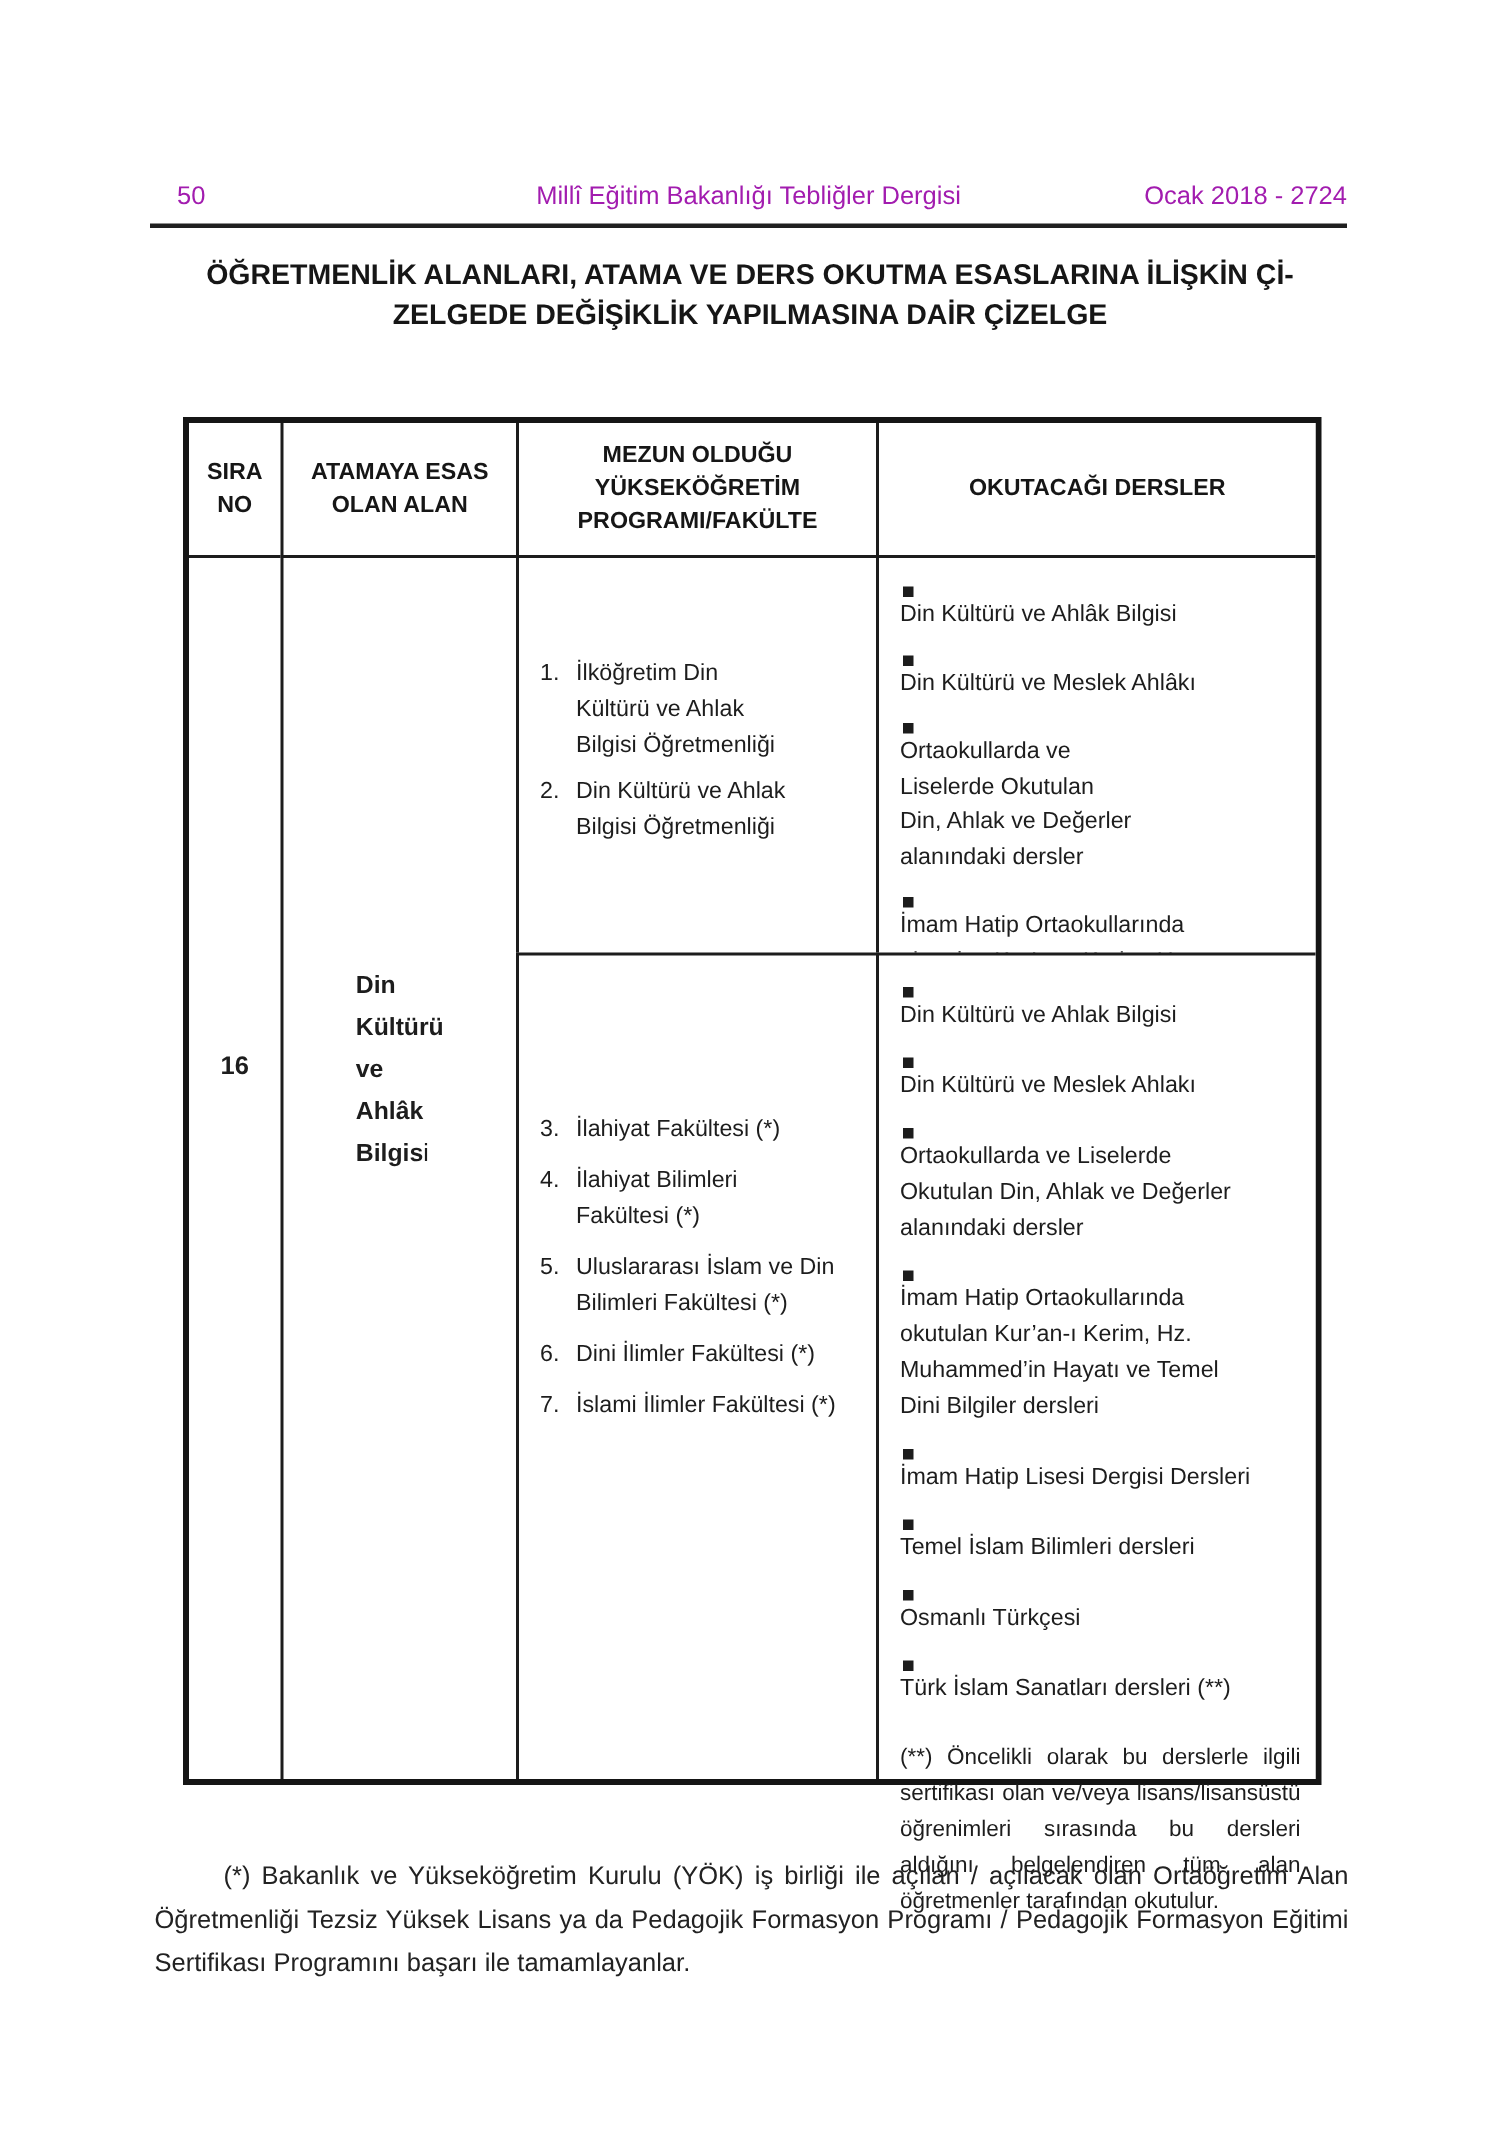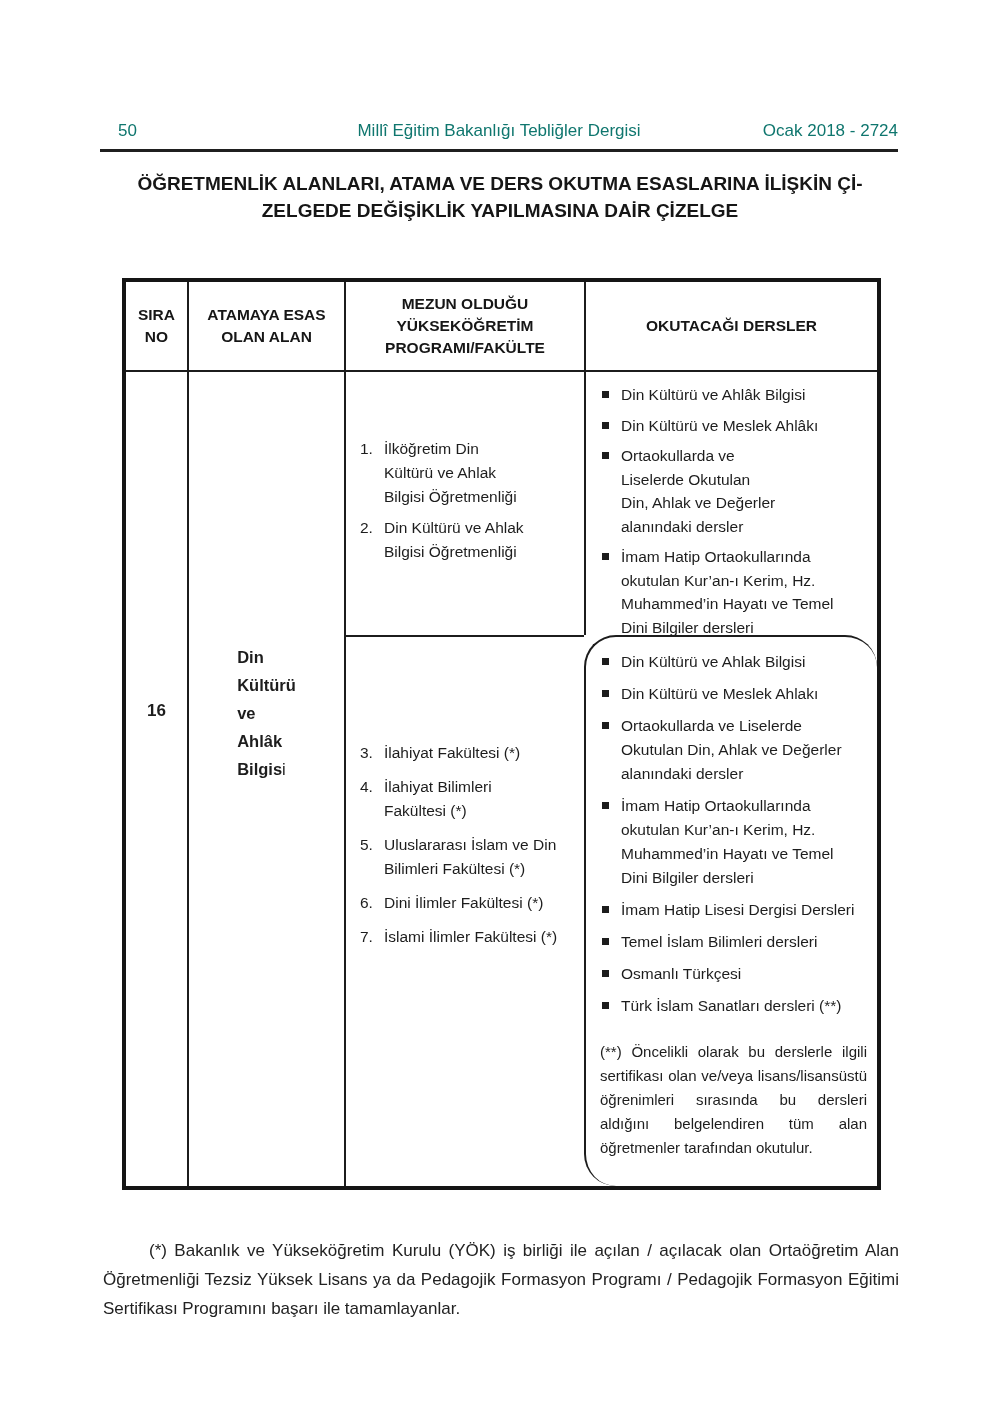--- a/index.html
+++ b/index.html
@@ -11,21 +11,21 @@
     font-family:"Liberation Sans", sans-serif;
     color:#1d1d1d;
     overflow:hidden;
   }
   
   .running-head{
     position:absolute;left:100px;top:112px;width:798px;height:40px;
     display:flex;align-items:flex-end;justify-content:space-between;
     border-bottom:3px solid #1f1f1f;
     padding-bottom:8px;box-sizing:border-box;
-    font-size:17px;color:#0f766e;
+    font-size:17px;color:#a21caf;
   }
   .running-head .center{position:absolute;left:0;right:0;text-align:center;}
   .running-head .left{position:relative;z-index:1;padding-left:18px;}
   .running-head .right{position:relative;z-index:1;}
   
   .doc-title{
     position:absolute;left:100px;top:170px;width:800px;
     text-align:center;font-weight:bold;font-size:19px;line-height:27px;
     white-space:pre-line;color:#161616;
   }
@@ -46,30 +46,30 @@
     white-space:pre-line;color:#161616;
   }
   .cell-sira{grid-column:1;grid-row:2/4;display:flex;align-items:center;justify-content:center;}
   .cell-sira .v{font-weight:bold;font-size:17px;margin-bottom:136px;}
   .cell-alan{grid-column:2;grid-row:2/4;display:flex;align-items:center;justify-content:center;text-align:left;}
   .cell-alan .v{font-weight:bold;font-size:16.5px;line-height:28px;white-space:pre-line;margin-bottom:132px;}
   .cell-alan .tail{font-weight:normal;}
   .cell-prog1{grid-column:3;grid-row:2;display:flex;flex-direction:column;justify-content:center;padding:0 6px 0 14px;}
   .cell-prog2{grid-column:3;grid-row:3;padding:104px 6px 0 14px;}
   .cell-ders1{grid-column:4;grid-row:2;padding:11px 8px 0 14px;}
-  .cell-ders2{grid-column:4;grid-row:3;padding:13px 8px 0 14px;border-radius:32px;}
+  .cell-ders2{grid-column:4;grid-row:3;padding:13px 8px 0 14px;}
   
   ul.plist{list-style:none;margin:0;padding:0;}
   ul.plist li{display:flex;margin-bottom:7px;}
   .cell-prog2 ul.plist li{margin-bottom:10px;}
   ul.plist .num{flex:0 0 24px;font-size:15.5px;line-height:24px;}
   ul.plist .ptext{font-size:15.5px;line-height:24px;white-space:pre-line;}
   
   ul.dlist{list-style:none;margin:0;padding:0;}
-  ul.dlist li{display:flex;margin-bottom:7px;}
+  ul.dlist li{display:flex;margin-bottom:7px;flex-direction:column;}
   .cell-ders2 ul.dlist li{margin-bottom:8px;}
   .sq{flex:0 0 7px;width:7px;height:7px;background:#1c1c1c;margin:8px 12px 0 2px;}
   .dtext{font-size:15.5px;line-height:23.5px;white-space:pre-line;}
   .cell-ders2 .dtext{line-height:24px;}
   
   .cell-note{
     margin-top:22px;padding-right:2px;
     font-size:15px;line-height:24px;text-align:justify;color:#1d1d1d;
   }
   

